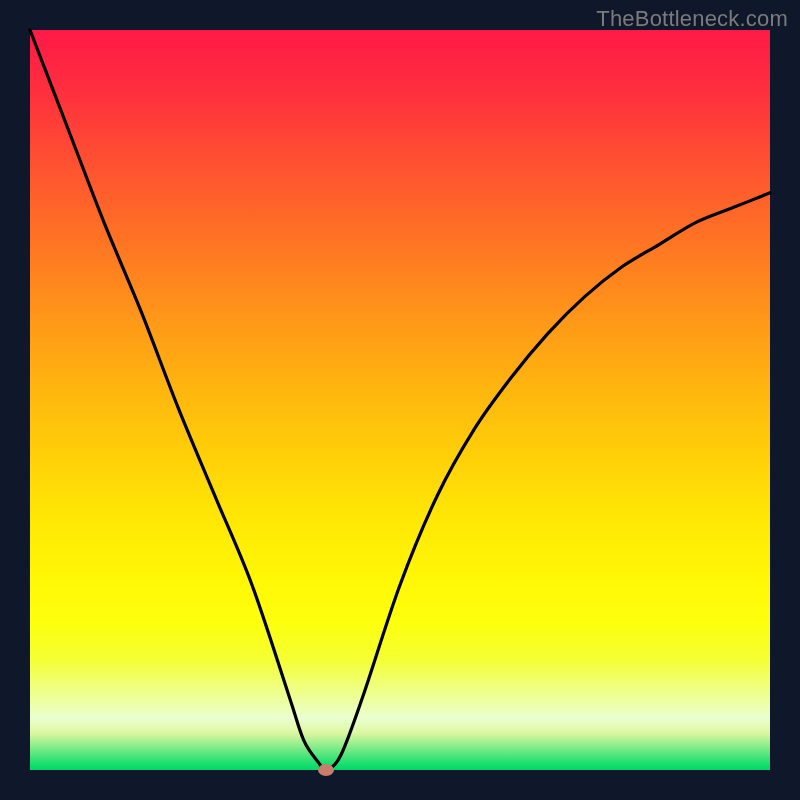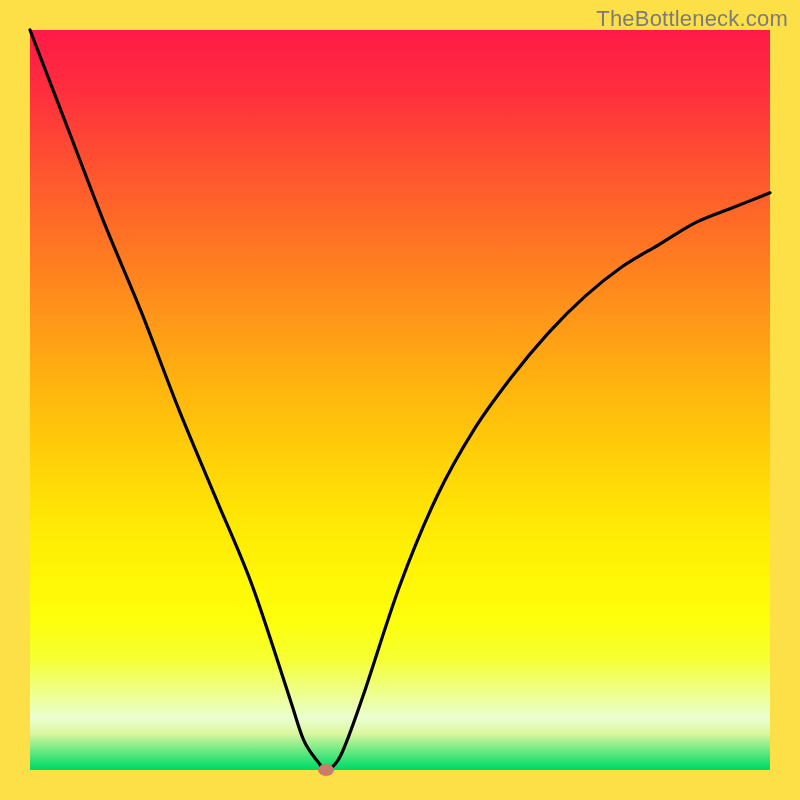--- a/index.html
+++ b/index.html
@@ -8,21 +8,21 @@
     width: 800px;
     height: 800px;
     background: #000000;
     overflow: hidden;
     font-family: Arial, Helvetica, sans-serif;
   }
   .frame {
     position: relative;
     width: 800px;
     height: 800px;
-    background: #fde047;
+    background: #0f172a;
   }
   .plot-area {
     position: absolute;
     left: 30px;
     top: 30px;
     width: 740px;
     height: 740px;
     background: linear-gradient(to bottom,
       #ff1a47 0%,
       #ff2e3e 8%,

